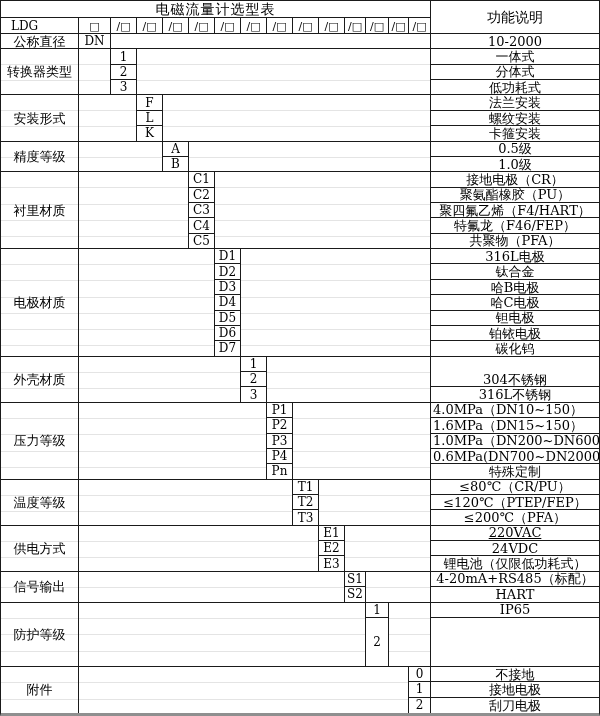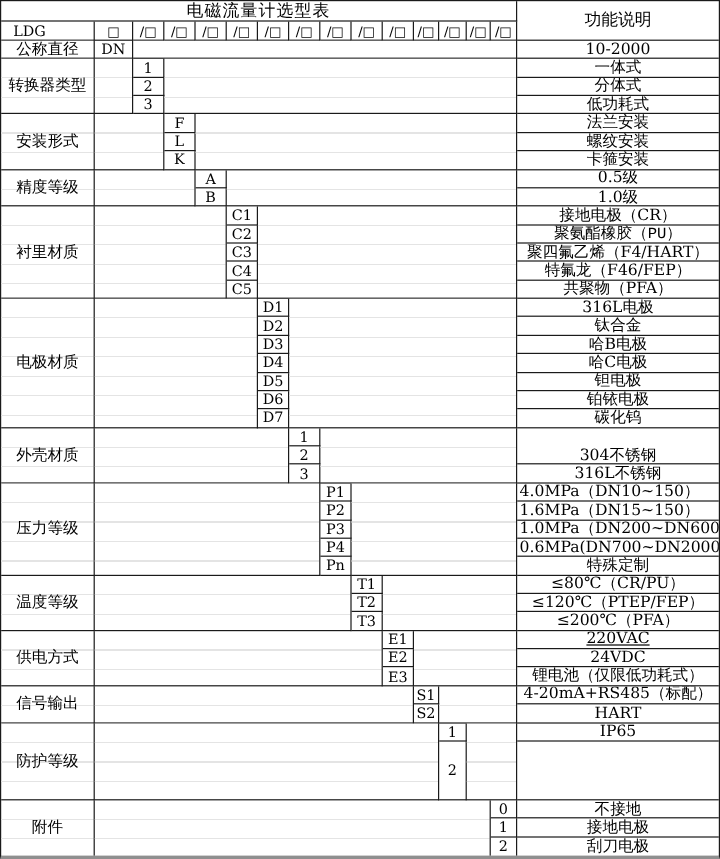--- a/index.html
+++ b/index.html
@@ -94,21 +94,21 @@
       <div class="cell code-cell" style="grid-area: 10 / 5 / 11 / 6;">A</div>
       <div class="cell desc-cell no-br" style="grid-area: 10 / 16 / 11 / 17;">0.5级</div>
       <div class="cell code-cell" style="grid-area: 11 / 5 / 12 / 6;">B</div>
       <div class="cell desc-cell no-br" style="grid-area: 11 / 16 / 12 / 17;">1.0级</div>
       <div class="cell faint" style="grid-area: 10 / 6 / 12 / 16;"></div>
       <div class="cell label-cell faint" style="grid-area: 12 / 1 / 17 / 2;">衬里材质</div>
       <div class="cell faint" style="grid-area: 12 / 2 / 17 / 6;"></div>
       <div class="cell code-cell" style="grid-area: 12 / 6 / 13 / 7;">C1</div>
       <div class="cell desc-cell no-br" style="grid-area: 12 / 16 / 13 / 17;">接地电极（CR）</div>
       <div class="cell code-cell" style="grid-area: 13 / 6 / 14 / 7;">C2</div>
-      <div class="cell desc-cell no-br" style="grid-area: 13 / 16 / 14 / 17; font-family: Liberation Mono, monospace;">聚氨酯橡胶（PU）</div>
+      <div class="cell desc-cell no-br" style="grid-area: 13 / 16 / 14 / 17;">聚氨酯橡胶（PU）</div>
       <div class="cell code-cell" style="grid-area: 14 / 6 / 15 / 7;">C3</div>
       <div class="cell desc-cell no-br" style="grid-area: 14 / 16 / 15 / 17;">聚四氟乙烯（F4/HART）</div>
       <div class="cell code-cell" style="grid-area: 15 / 6 / 16 / 7;">C4</div>
       <div class="cell desc-cell no-br" style="grid-area: 15 / 16 / 16 / 17;">特氟龙（F46/FEP）</div>
       <div class="cell code-cell" style="grid-area: 16 / 6 / 17 / 7;">C5</div>
       <div class="cell desc-cell no-br" style="grid-area: 16 / 16 / 17 / 17;">共聚物（PFA）</div>
       <div class="cell faint" style="grid-area: 12 / 7 / 17 / 16;"></div>
       <div class="cell label-cell faint" style="grid-area: 17 / 1 / 24 / 2;">电极材质</div>
       <div class="cell faint" style="grid-area: 17 / 2 / 24 / 7;"></div>
       <div class="cell code-cell" style="grid-area: 17 / 7 / 18 / 8;">D1</div>

